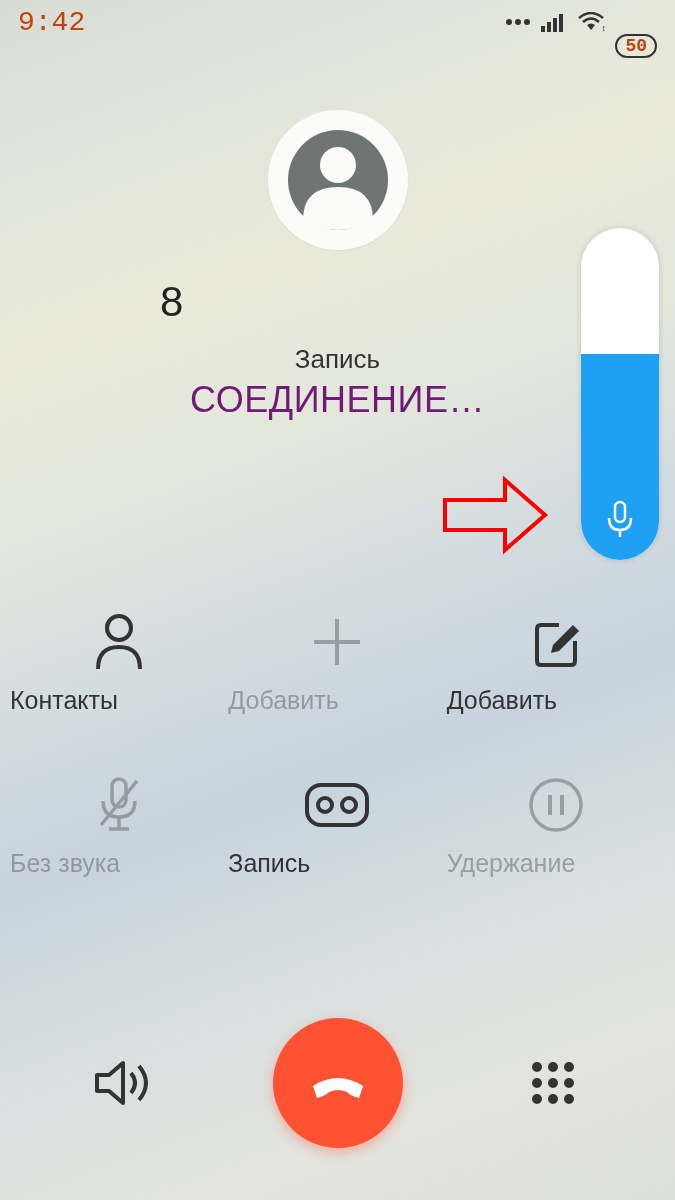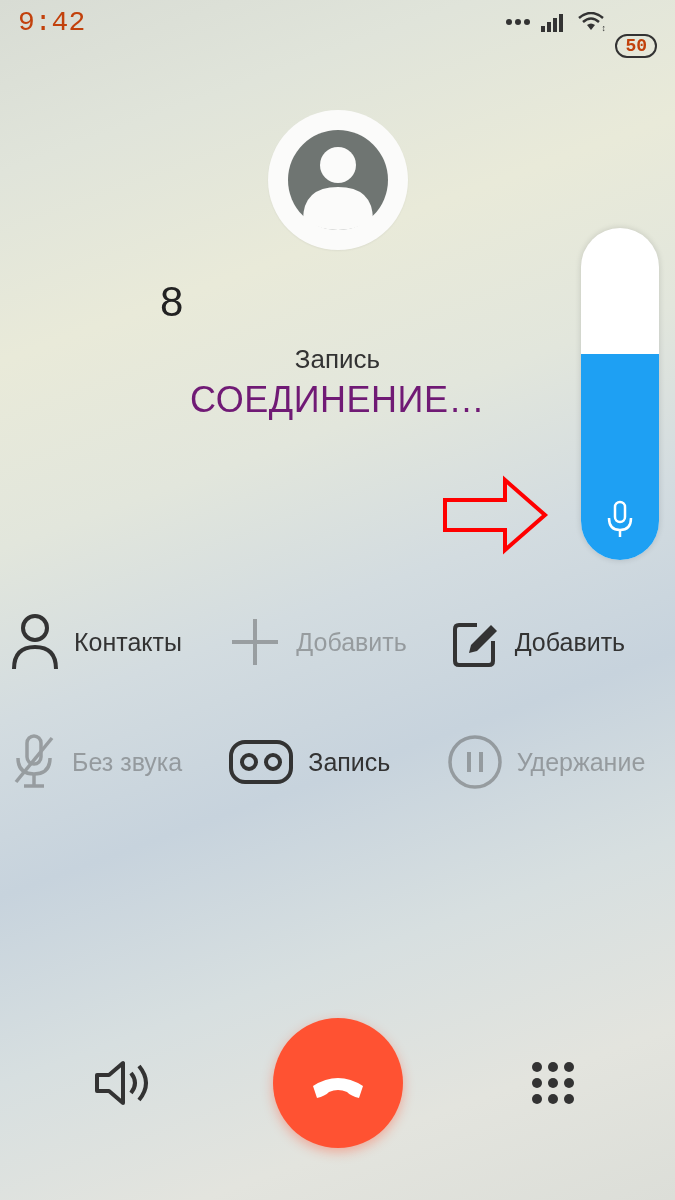--- a/index.html
+++ b/index.html
@@ -38,21 +38,21 @@
   
   .volume-pill { position: absolute; top: 228px; right: 16px; width: 78px; height: 332px; background: #fff; border-radius: 40px; box-shadow: 0 0 6px rgba(0,0,0,0.15); overflow: hidden; }
   .volume-fill { position: absolute; bottom: 0; left: 0; right: 0; height: 62%; background: #1ea0f3; }
   .volume-mic { position: absolute; bottom: 16px; left: 50%; transform: translateX(-50%); }
 
   
   .arrow-annot { position: absolute; top: 470px; left: 440px; }
 
   
   .grid { position: absolute; top: 612px; left: 0; right: 0; display: grid; grid-template-columns: repeat(3, 1fr); row-gap: 60px; padding: 0 10px; }
-  .cell { display: flex; flex-direction: row; align-items: center; gap: 14px; }
+  .cell { display: flex; flex-direction: column; gap: 14px; }
   .cell-icon { height: 60px; display: flex; align-items: center; justify-content: center; }
   .cell-label { font-size: 25px; color: #333; }
   .cell.disabled .cell-label { color: rgba(80,80,80,0.45); }
   .cell.disabled svg { opacity: 0.45; }
 
   
   .bottom-row { position: absolute; bottom: 52px; left: 0; right: 0; display: flex; align-items: center; justify-content: space-around; padding: 0 30px; }
   .end-call { width: 130px; height: 130px; border-radius: 50%; background: #ff5232; display: flex; align-items: center; justify-content: center; box-shadow: 0 4px 12px rgba(255,82,50,0.4); }
   .side-btn { width: 70px; height: 70px; display: flex; align-items: center; justify-content: center; }
 </style>

